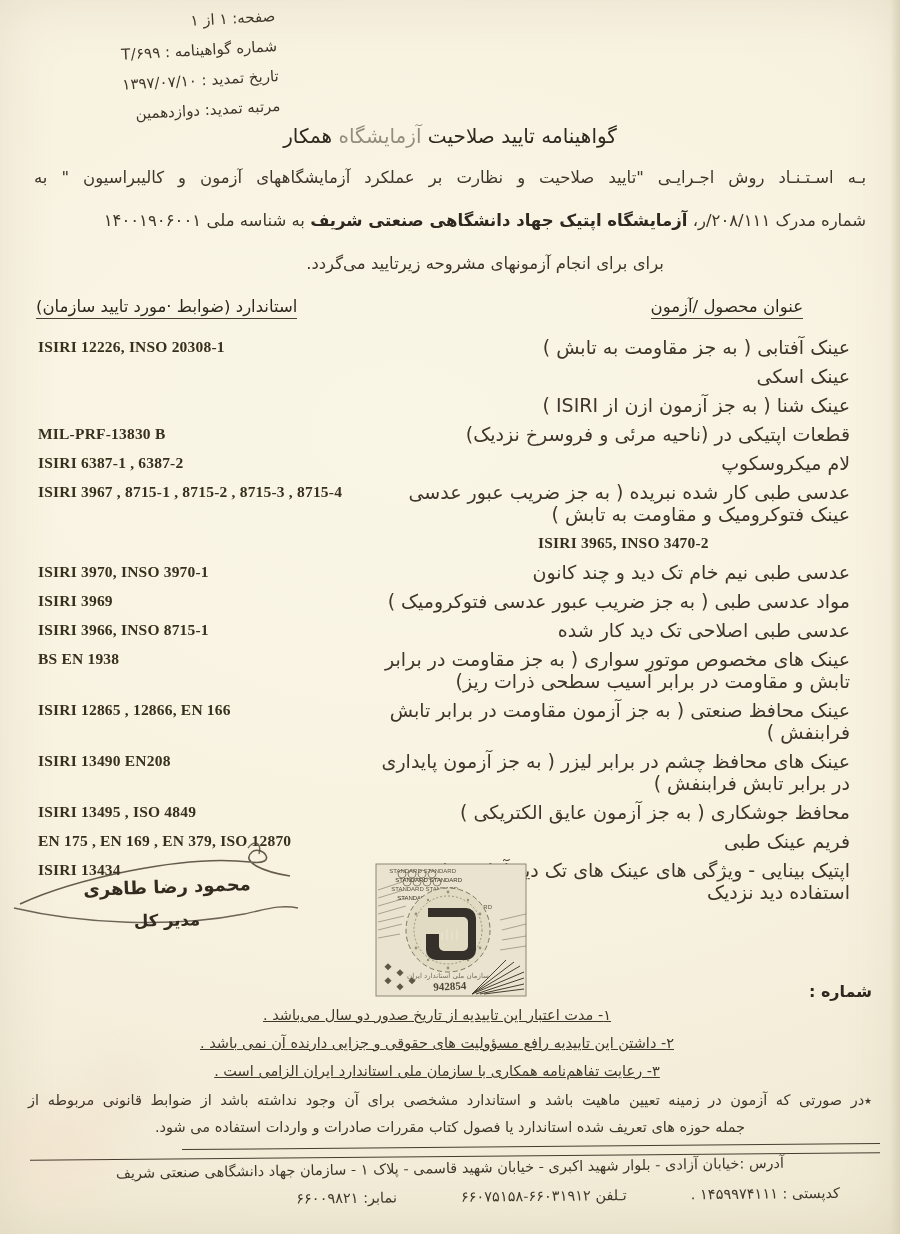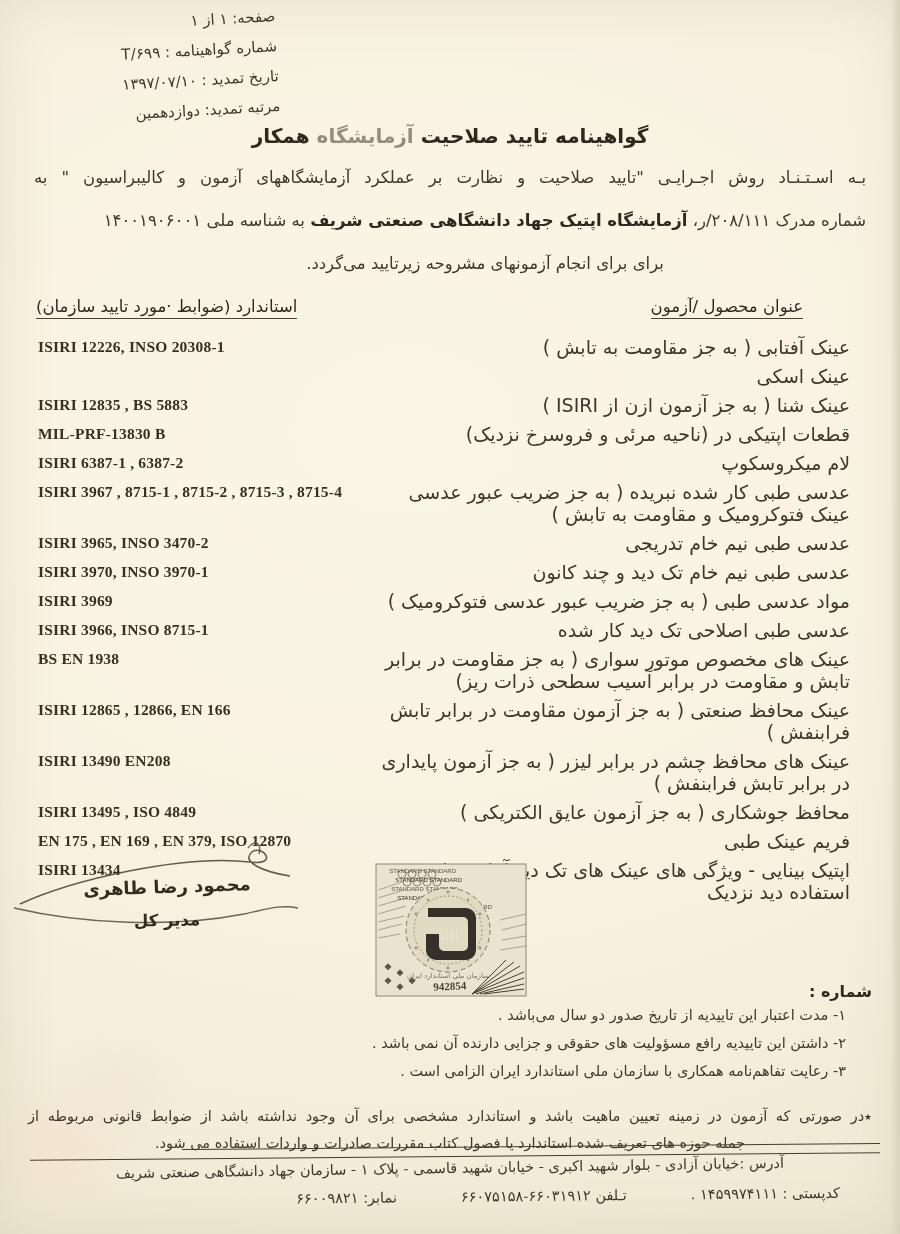--- a/index.html
+++ b/index.html
@@ -22,21 +22,21 @@
     background:radial-gradient(circle,#f3ddc9 0%,rgba(243,221,201,0) 70%);}
   .wm2{left:60px;bottom:90px;width:120px;height:110px;
     background:radial-gradient(circle,#f0e2cf 0%,rgba(240,226,207,0) 70%);}
 
   
   .hdr{position:absolute;left:26px;top:8px;width:252px;
     transform:rotate(-3.2deg);text-align:right;font-size:15px;line-height:30px;}
   .hdr .v{letter-spacing:.3px;}
 
   .title{position:absolute;top:124px;left:0;width:100%;text-align:center;
-    font-size:20px;font-weight:bold;color:#2f281f;}
+    font-size:20px;font-weight:normal;color:#2f281f;}
   .title .smudge{opacity:.5;filter:blur(.6px);}
 
   .para{position:absolute;top:156px;right:34px;left:34px;font-size:16.5px;}
   .para .pl{line-height:43px;text-align:right;}
   .para .pl.justify{text-align:justify;text-align-last:justify;}
   .para .pl.last{padding-left:70px;text-align:center;}
   .para .lab-bold{font-weight:bold;color:#2e2820;}
 
   .colheads{position:absolute;top:297px;left:0;width:100%;height:30px;}
   .colhead{font-weight:normal;color:#2f281f;font-size:16.5px;
@@ -55,22 +55,22 @@
   .sig svg{position:absolute;left:-10px;top:-18px;}
   .sig .name{position:relative;font-size:18px;font-weight:bold;margin-top:26px;
     transform:rotate(-2deg);color:#332b1f;}
   .sig .role{position:relative;font-size:16.5px;font-weight:bold;margin-top:14px;
     color:#332b1f;transform:rotate(-1deg);}
 
   .stamp{position:absolute;left:372px;top:860px;}
 
   .notes{position:absolute;top:982px;right:28px;left:28px;font-size:14.5px;}
   .notes .nhead{font-weight:bold;font-size:16px;color:#2f281f;text-align:right;}
-  .notes .nitem{line-height:28px;padding-right:26px;text-align:right;}
-  .notes .star1{line-height:27px;text-align:justify;text-align-last:justify;margin-top:18px;}
+  .notes .nitem{line-height:28px;padding-right:26px;text-align:center;text-decoration:underline;}
+  .notes .star1{line-height:27px;text-align:justify;text-align-last:justify;margin-top:2px;}
   .notes .star2{line-height:27px;text-align:center;}
 
   .sep{position:absolute;border-top:1.5px solid #463c2e;}
   .sep1{top:1146px;left:182px;right:20px;transform:rotate(-.5deg);}
   .sep2{top:1156px;left:30px;right:20px;transform:rotate(-.5deg);}
 
   .addr{position:absolute;top:1160px;left:40px;right:40px;text-align:center;
     font-size:14.5px;transform:rotate(-.9deg);}
   .contacts{position:absolute;top:1189px;right:60px;left:40px;
     display:flex;direction:rtl;gap:64px;font-size:14.5px;transform:rotate(-.6deg);}
@@ -115,36 +115,34 @@
   <div class="rows">
     <div class="row">
         <div class="cell-product">عینک آفتابی ( به جز مقاومت به تابش )</div>
         <div class="cell-standard">ISIRI 12226, INSO 20308-1</div>
       </div>
     <div class="row">
         <div class="cell-product">عینک اسکی</div>
       </div>
     <div class="row">
         <div class="cell-product">عینک شنا ( به جز آزمون ازن از ISIRI )</div>
-        <div class="cell-standard">ISIRI 12835 , BS 5883</div>
       </div>
     <div class="row">
         <div class="cell-product">قطعات اپتیکی در (ناحیه مرئی و فروسرخ نزدیک)</div>
         <div class="cell-standard">MIL-PRF-13830 B</div>
       </div>
     <div class="row">
         <div class="cell-product">لام میکروسکوپ</div>
         <div class="cell-standard">ISIRI 6387-1 , 6387-2</div>
       </div>
     <div class="row">
         <div class="cell-product">عدسی طبی کار شده نبریده ( به جز ضریب عبور عدسی عینک فتوکرومیک و مقاومت به تابش )</div>
         <div class="cell-standard">ISIRI 3967 , 8715-1 , 8715-2 , 8715-3 , 8715-4</div>
       </div>
     <div class="row">
-        <div class="cell-product">عدسی طبی نیم خام تدریجی</div>
         <div class="cell-standard">ISIRI 3965, INSO 3470-2</div>
       </div>
     <div class="row">
         <div class="cell-product">عدسی طبی نیم خام تک دید و چند کانون</div>
         <div class="cell-standard">ISIRI 3970, INSO 3970-1</div>
       </div>
     <div class="row">
         <div class="cell-product">مواد عدسی طبی ( به جز ضریب عبور عدسی فتوکرومیک )</div>
         <div class="cell-standard">ISIRI 3969</div>
       </div>

